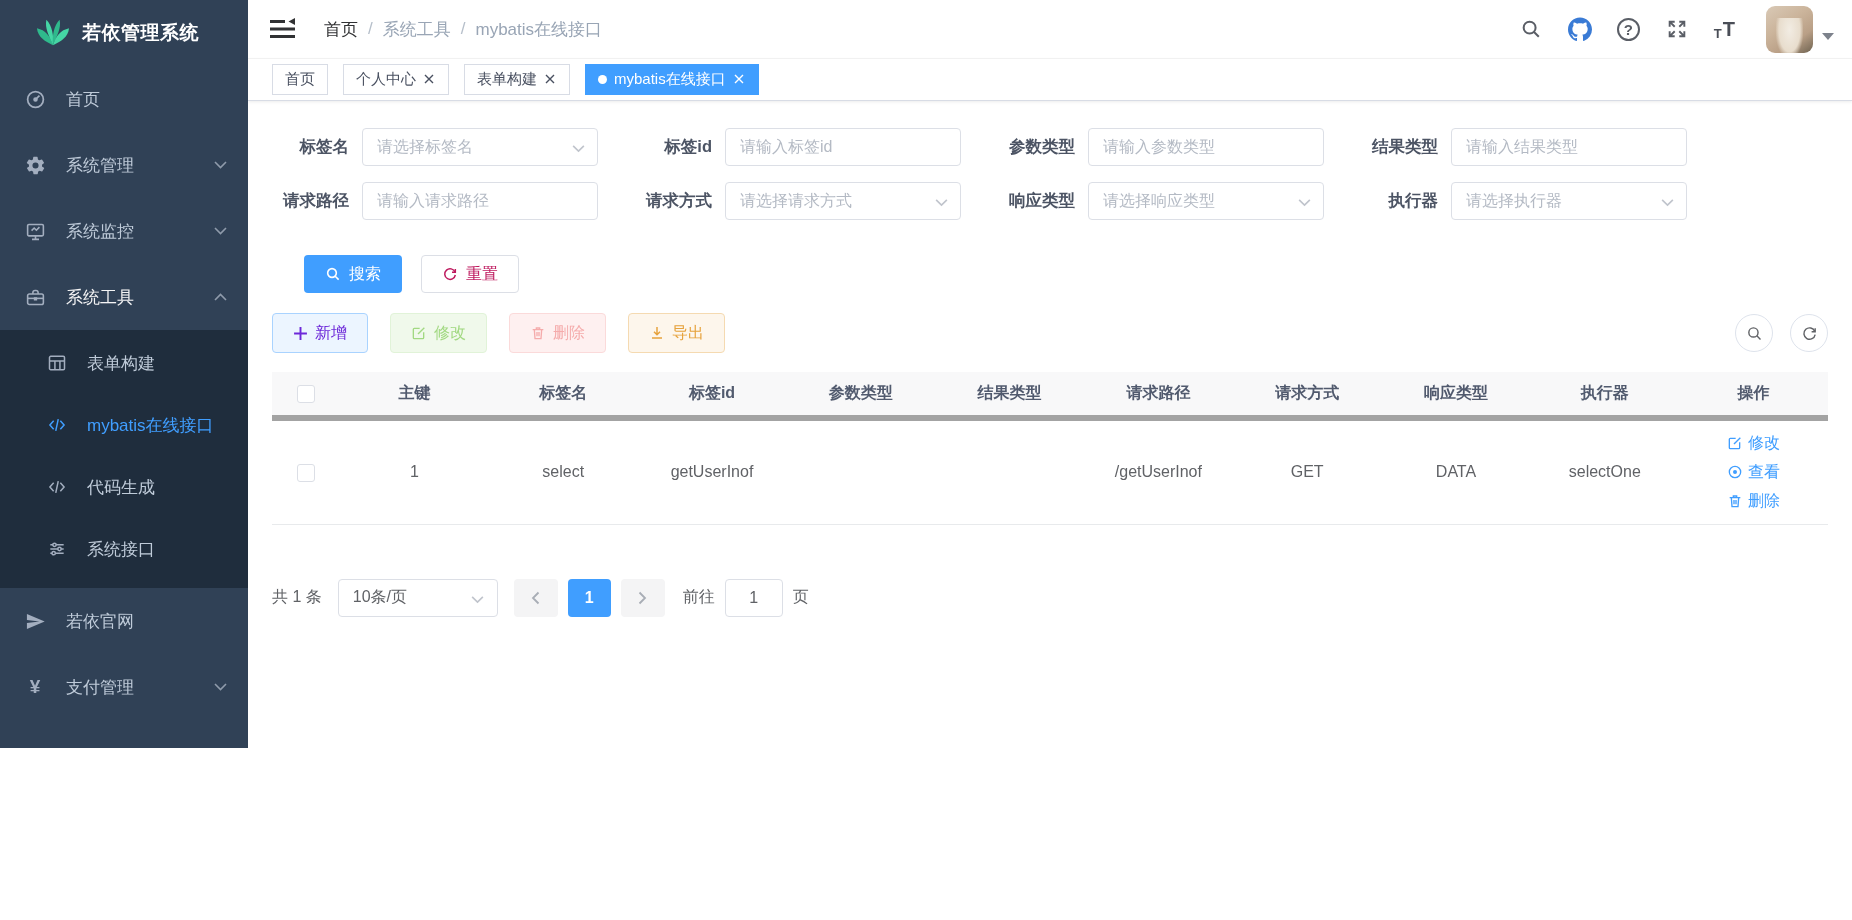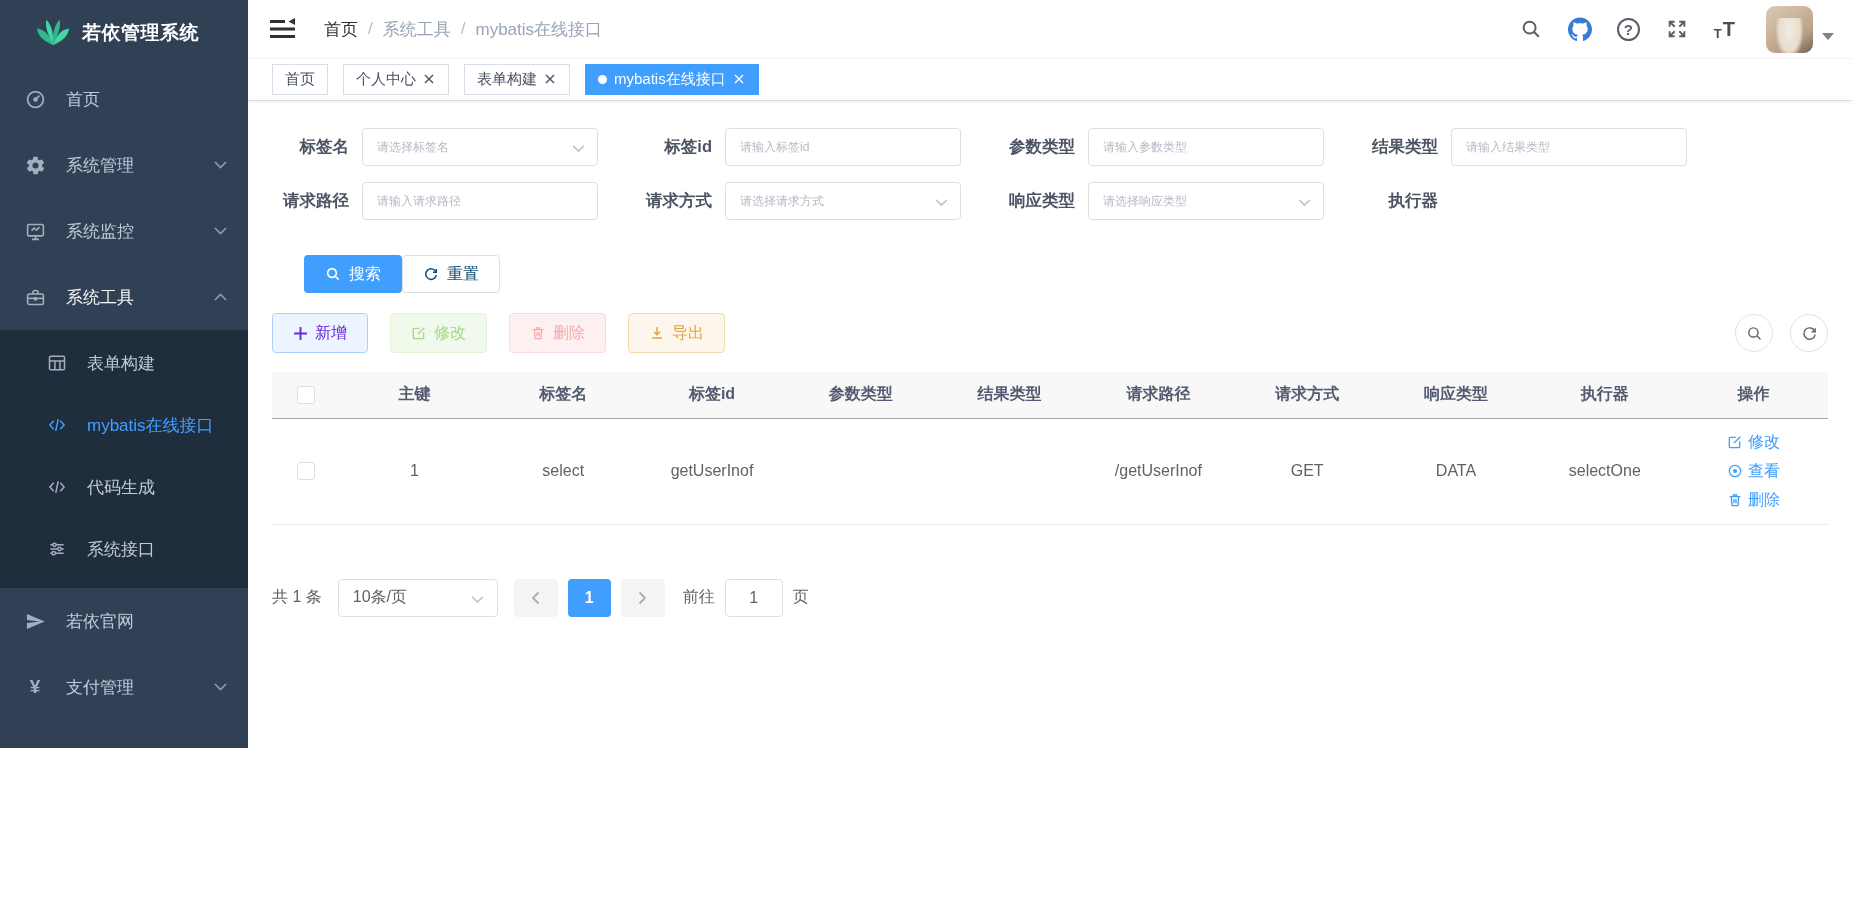--- a/index.html
+++ b/index.html
@@ -55,46 +55,46 @@
   .tab .close-icon { width:13px; height:13px; color:currentColor; display:flex; }
 
   .content { padding:27px 24px 0 24px; }
 
   
   .filter-row { display:flex; margin-bottom:16px; }
   .filter-group { display:flex; align-items:center; margin-right:37px; }
   .filter-label { width:90px; text-align:right; padding-right:13px; font-size:16.5px; font-weight:700; color:#4c5464; white-space:nowrap; }
   .field { position:relative; width:236px; height:38px; border:1px solid #dcdfe6; border-radius:4px; background:#fff; }
   .field input { width:100%; height:100%; border:none; outline:none; background:transparent;
-    padding:0 30px 0 14px; font-size:12px; color:#606266; font-family:inherit; }
+    padding:0 30px 0 14px; font-size:16px; color:#606266; font-family:inherit; }
   .field input::placeholder { color:#b4bac4; opacity:1; }
   .field .sel-chevron { position:absolute; right:11px; top:12px; width:15px; height:15px; color:#c0c4cc; pointer-events:none; }
 
   
   .btn-row { margin-top:35px; display:flex;padding-left:32px; }
   .btn { height:38px; display:inline-flex; align-items:center; gap:8px; padding:0 20px;
     border-radius:4px; font-size:16px; cursor:pointer; border:1px solid transparent; white-space:nowrap; }
   .btn-primary { background:#409EFF; color:#fff; }
-  .btn-default { background:#fff; border-color:#dcdfe6; color:#0c4a6e; }
+  .btn-default { background:#fff; border-color:#dcdfe6; color:#be185d; margin-left:19px; }
 
   .toolbar { margin-top:20px; display:flex; align-items:center; }
   .btn-plain { height:40px; display:inline-flex; align-items:center; gap:7px; padding:0 20px;
     border-radius:4px; font-size:16px; cursor:pointer; border:1px solid transparent; margin-right:22px; white-space:nowrap; }
   .plain-primary { background:#ecf5ff; border-color:#a9d3ff; color:#6d28d9; }
   .plain-success { background:#f0f9eb; border-color:#e1f3d8; color:#a2d982; cursor:not-allowed; }
   .plain-danger  { background:#fef0f0; border-color:#fbdada; color:#f5abab; cursor:not-allowed; }
   .plain-warning { background:#fdf6ec; border-color:#f5dab1; color:#e6a23c; }
   .toolbar-right { margin-left:auto; display:flex; gap:17px; }
   .circle-btn { width:38px; height:38px; border-radius:50%; border:1px solid #dee3ec; background:#fff;
     display:flex; align-items:center; justify-content:center; color:#606266; cursor:pointer; }
 
   
   table.grid { width:100%; border-collapse:collapse; table-layout:fixed; margin-top:19px; }
   table.grid th { background:#f8f8f9; height:46px; font-size:16px; font-weight:700; color:#515a6e;
-    border-bottom:1px solid #a3a3a3; text-align:center; }
+    border-bottom:6px solid #a3a3a3; text-align:center; }
   table.grid td { height:106px; font-size:16px; color:#606266; text-align:center;
     border-bottom:1px solid #e8eaec; }
   .checkbox { width:18px; height:18px; border:1px solid #dcdfe6; border-radius:3px; background:#fff;
     display:inline-block; vertical-align:middle; cursor:pointer; }
   .ops { display:flex; flex-direction:column; align-items:center; gap:3px; }
   .op-link { display:inline-flex; align-items:center; gap:5px; color:#409EFF; font-size:16px; cursor:pointer; line-height:26px; }
   .op-link svg { width:16px; height:16px; }
 
   
   .pagination { margin-top:54px; margin-right:-16px; display:flex; justify-content:flex-start; align-items:center;
@@ -388,20 +388,28 @@
           <input readonly="" placeholder="请选择响应类型" style="">
           <span class="sel-chevron">
             <svg class="sicon" width="15" height="15" viewBox="0 0 14 14" fill="none" stroke="currentColor" stroke-width="1.5">
                 <path d="M2 4.5 L7 9.5 L12 4.5"></path>
               </svg>
           </span>
         </span>
       </div>
       <div class="filter-group">
         <span class="filter-label">执行器</span>
+        <span class="field">
+          <input readonly="" placeholder="请选择执行器" style="">
+          <span class="sel-chevron">
+            <svg class="sicon" width="15" height="15" viewBox="0 0 14 14" fill="none" stroke="currentColor" stroke-width="1.5">
+                <path d="M2 4.5 L7 9.5 L12 4.5"></path>
+              </svg>
+          </span>
+        </span>
       </div>
     </div>
 
     <div class="btn-row">
       <span class="btn btn-primary">
         <svg class="sicon" width="16" height="16" viewBox="0 0 24 24" fill="none" stroke="currentColor" stroke-width="2.4">
           <circle cx="10.5" cy="10.5" r="6.5"></circle>
             <path d="M15.3 15.3 L20.5 20.5"></path>
         </svg>
         <span>搜索</span>

